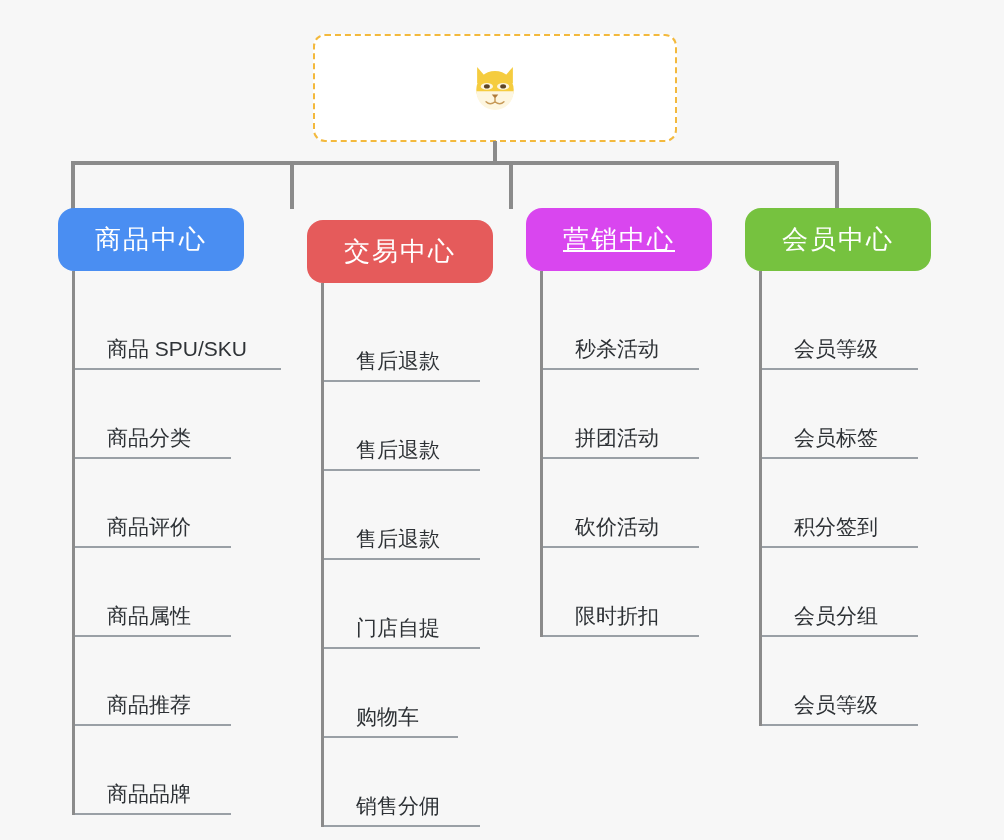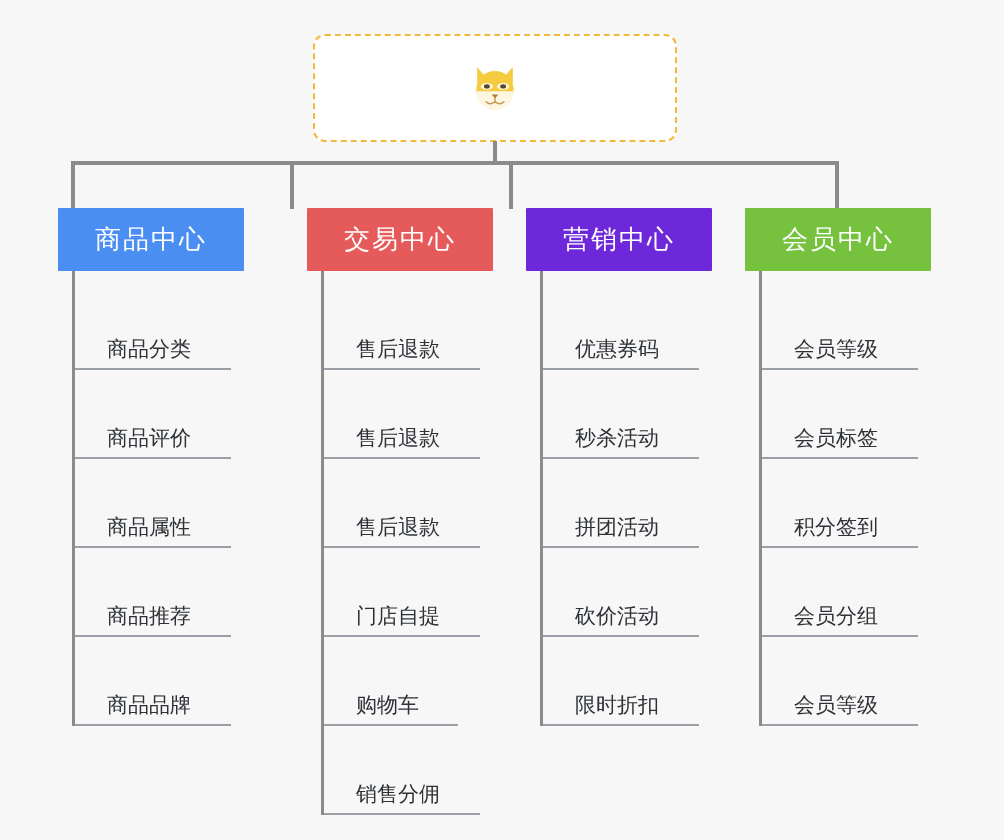--- a/index.html
+++ b/index.html
@@ -76,21 +76,21 @@
 
   
   .column {
     position: absolute;
     top: 208px;
     width: 220px;
   }
   .col-header {
     width: 186px;
     height: 63px;
-    border-radius: 1px;
+    border-radius: 16px;
     display: flex;
     align-items: center;
     justify-content: center;
     color: #ffffff;
     font-size: 26px;
     letter-spacing: 2px;
     box-sizing: border-box;
   }
   .col-body {
     position: relative;
@@ -147,20 +147,24 @@
   <div class="conn-drop" style="left:290px;"></div>
   <div class="conn-drop" style="left:509px;"></div>
   <div class="conn-drop" style="left:835px;"></div>
 
   <div class="column" style="left:58px;">
     <div class="col-header" style="background:#4a8ef2;">
       <span>商品中心</span>
     </div>
     <div class="col-body">
       <div class="leaf">
+        <span class="leaf-label">商品 SPU/SKU</span>
+        <span class="leaf-rule" style="width:206px;"></span>
+      </div>
+      <div class="leaf">
         <span class="leaf-label">商品分类</span>
         <span class="leaf-rule" style="width:156px;"></span>
       </div>
       <div class="leaf">
         <span class="leaf-label">商品评价</span>
         <span class="leaf-rule" style="width:156px;"></span>
       </div>
       <div class="leaf">
         <span class="leaf-label">商品属性</span>
         <span class="leaf-rule" style="width:156px;"></span>
@@ -169,21 +173,21 @@
         <span class="leaf-label">商品推荐</span>
         <span class="leaf-rule" style="width:156px;"></span>
       </div>
       <div class="leaf">
         <span class="leaf-label">商品品牌</span>
         <span class="leaf-rule" style="width:156px;"></span>
       </div>
     </div>
   </div>
 
-  <div class="column" style="left:307px;">
+  <div class="column" style="left:307px;margin-top:12px;">
     <div class="col-header" style="background:#e55b5b;">
       <span>交易中心</span>
     </div>
     <div class="col-body">
       <div class="leaf">
         <span class="leaf-label">售后退款</span>
         <span class="leaf-rule" style="width:156px;"></span>
       </div>
       <div class="leaf">
         <span class="leaf-label">售后退款</span>
@@ -202,28 +206,24 @@
         <span class="leaf-rule" style="width:134px;"></span>
       </div>
       <div class="leaf">
         <span class="leaf-label">销售分佣</span>
         <span class="leaf-rule" style="width:156px;"></span>
       </div>
     </div>
   </div>
 
   <div class="column" style="left:526px;">
-    <div class="col-header" style="background:#6d28d9;">
+    <div class="col-header" style="background:#d946ef;text-decoration:underline;">
       <span>营销中心</span>
     </div>
     <div class="col-body">
-      <div class="leaf">
-        <span class="leaf-label">优惠券码</span>
-        <span class="leaf-rule" style="width:156px;"></span>
-      </div>
       <div class="leaf">
         <span class="leaf-label">秒杀活动</span>
         <span class="leaf-rule" style="width:156px;"></span>
       </div>
       <div class="leaf">
         <span class="leaf-label">拼团活动</span>
         <span class="leaf-rule" style="width:156px;"></span>
       </div>
       <div class="leaf">
         <span class="leaf-label">砍价活动</span>

